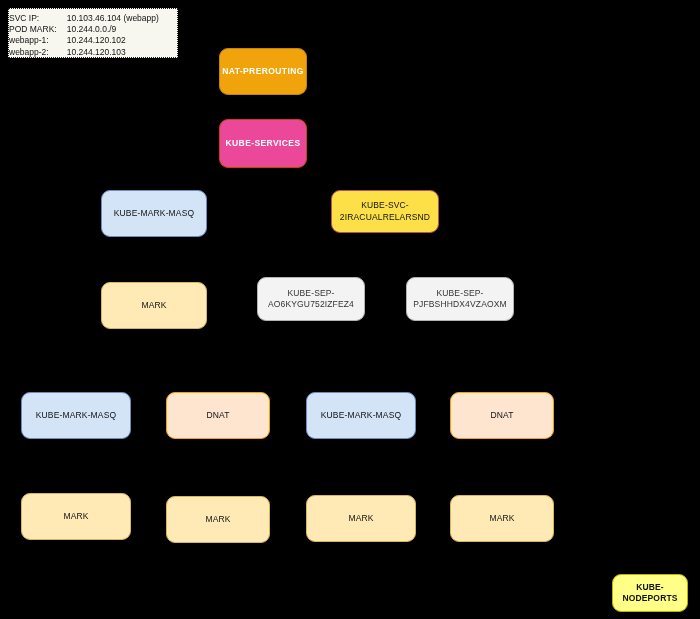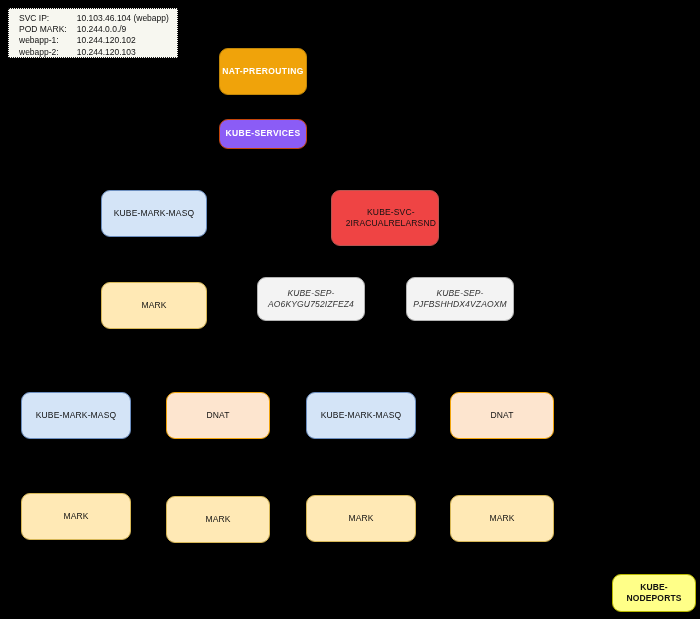--- a/index.html
+++ b/index.html
@@ -22,21 +22,21 @@
   
   #legend {
     position: absolute;
     left: 8px;
     top: 8px;
     width: 170px;
     height: 50px;
     background: #f7f7f0;
     border: 1px dotted #1a1a1a;
     box-sizing: border-box;
-    padding: 4px 4px 2px 10px;
+    padding: 4px 4px 2px 0;
   }
   #legend table {
     border-collapse: collapse;
     font-size: 8.5px;
     color: #111111;
     line-height: 1.32;
   }
   #legend td {
     padding: 0 0 0 0;
     white-space: nowrap;
@@ -66,21 +66,21 @@
     display: block;
     white-space: pre-line;
   }
 
   
   .n-amber  { background: #f0a30a; border-color: #c28708; color: #ffffff; font-weight: bold; letter-spacing: .4px; }
   .n-orange { background: #f4560d; border-color: #c3450b; color: #ffffff; font-weight: bold; letter-spacing: .4px; }
   .n-blue   { background: #d4e4f7; border-color: #6c8ebf; color: #111111; align-items: center; }
   .n-pink   { background: #f8cecc; border-color: #b85450; color: #111111; }
   .n-cream  { background: #ffe9b5; border-color: #d6b656; color: #111111; text-align: right; }
-  .n-grey   { background: #f3f3f3; border-color: #b3b3b3; color: #333333; font-style: italic; }
+  .n-grey   { background: #f3f3f3; border-color: #b3b3b3; color: #333333; }
   .n-peach  { background: #fde5cf; border-color: #f0a30a; color: #111111; }
   .n-yellow { background: #ffff88; border-color: #b7b700; color: #111111; font-weight: bold; }
 </style>
 </head>
 <body>
 
 <div id="canvas">
 
   <div id="legend">
     <table>
@@ -102,27 +102,27 @@
             <td class="v">10.244.120.103</td>
           </tr>
         </tbody>
     </table>
   </div>
 
   <div id="nodes">
       <div class="node n-amber" style="left: 219px; top: 48px; width: 88px; height: 47px; background: rgb(240, 163, 10); border-color: rgb(194, 135, 8); color: rgb(255, 255, 255);">
         <span class="lbl">NAT-PREROUTING</span>
       </div>
-      <div class="node n-orange" style="left: 219px; top: 119px; width: 88px; height: 30px; background: #8b5cf6; border-color: rgb(195, 69, 11); color: rgb(255, 255, 255);">
+      <div class="node n-orange" style="left: 219px; top: 119px; width: 88px; height: 49px; background: #ec4899; border-color: rgb(195, 69, 11); color: rgb(255, 255, 255);">
         <span class="lbl">KUBE-SERVICES</span>
       </div>
       <div class="node n-blue" style="left: 101px; top: 190px; width: 106px; height: 47px; background: rgb(212, 228, 247); border-color: rgb(108, 142, 191); color: rgb(17, 17, 17);">
         <span class="lbl">KUBE-MARK-MASQ</span>
       </div>
-      <div class="node n-pink" style="left: 331px; top: 190px; width: 108px; height: 56px; background: #ef4444; border-color: rgb(184, 84, 80); color: rgb(17, 17, 17); justify-content: flex-end;">
+      <div class="node n-pink" style="left: 331px; top: 190px; width: 108px; height: 43px; background: #fde047; border-color: rgb(184, 84, 80); color: rgb(17, 17, 17);">
         <span class="lbl">KUBE-SVC-
 2IRACUALRELARSND</span>
       </div>
       <div class="node n-cream" style="left: 101px; top: 282px; width: 106px; height: 47px; background: rgb(255, 233, 181); border-color: rgb(214, 182, 86); color: rgb(17, 17, 17);">
         <span class="lbl">MARK</span>
       </div>
       <div class="node n-grey" style="left: 257px; top: 277px; width: 108px; height: 44px; background: rgb(243, 243, 243); border-color: rgb(179, 179, 179); color: rgb(51, 51, 51);">
         <span class="lbl">KUBE-SEP-
 AO6KYGU752IZFEZ4</span>
       </div>
@@ -147,18 +147,18 @@
       </div>
       <div class="node n-cream" style="left: 166px; top: 496px; width: 104px; height: 47px; background: rgb(255, 233, 181); border-color: rgb(214, 182, 86); color: rgb(17, 17, 17);">
         <span class="lbl">MARK</span>
       </div>
       <div class="node n-cream" style="left: 306px; top: 495px; width: 110px; height: 47px; background: rgb(255, 233, 181); border-color: rgb(214, 182, 86); color: rgb(17, 17, 17);">
         <span class="lbl">MARK</span>
       </div>
       <div class="node n-cream" style="left: 450px; top: 495px; width: 104px; height: 47px; background: rgb(255, 233, 181); border-color: rgb(214, 182, 86); color: rgb(17, 17, 17);">
         <span class="lbl">MARK</span>
       </div>
-      <div class="node n-yellow" style="left: 612px; top: 574px; width: 84px; height: 38px; background: rgb(255, 255, 136); border-color: rgb(183, 183, 0); color: rgb(17, 17, 17);">
+      <div class="node n-yellow" style="left: 612px; top: 574px; width: 76px; height: 38px; background: rgb(255, 255, 136); border-color: rgb(183, 183, 0); color: rgb(17, 17, 17);">
         <span class="lbl">KUBE-NODEPORTS</span>
       </div>
     </div>
 
 </div>
 
 </body></html>

